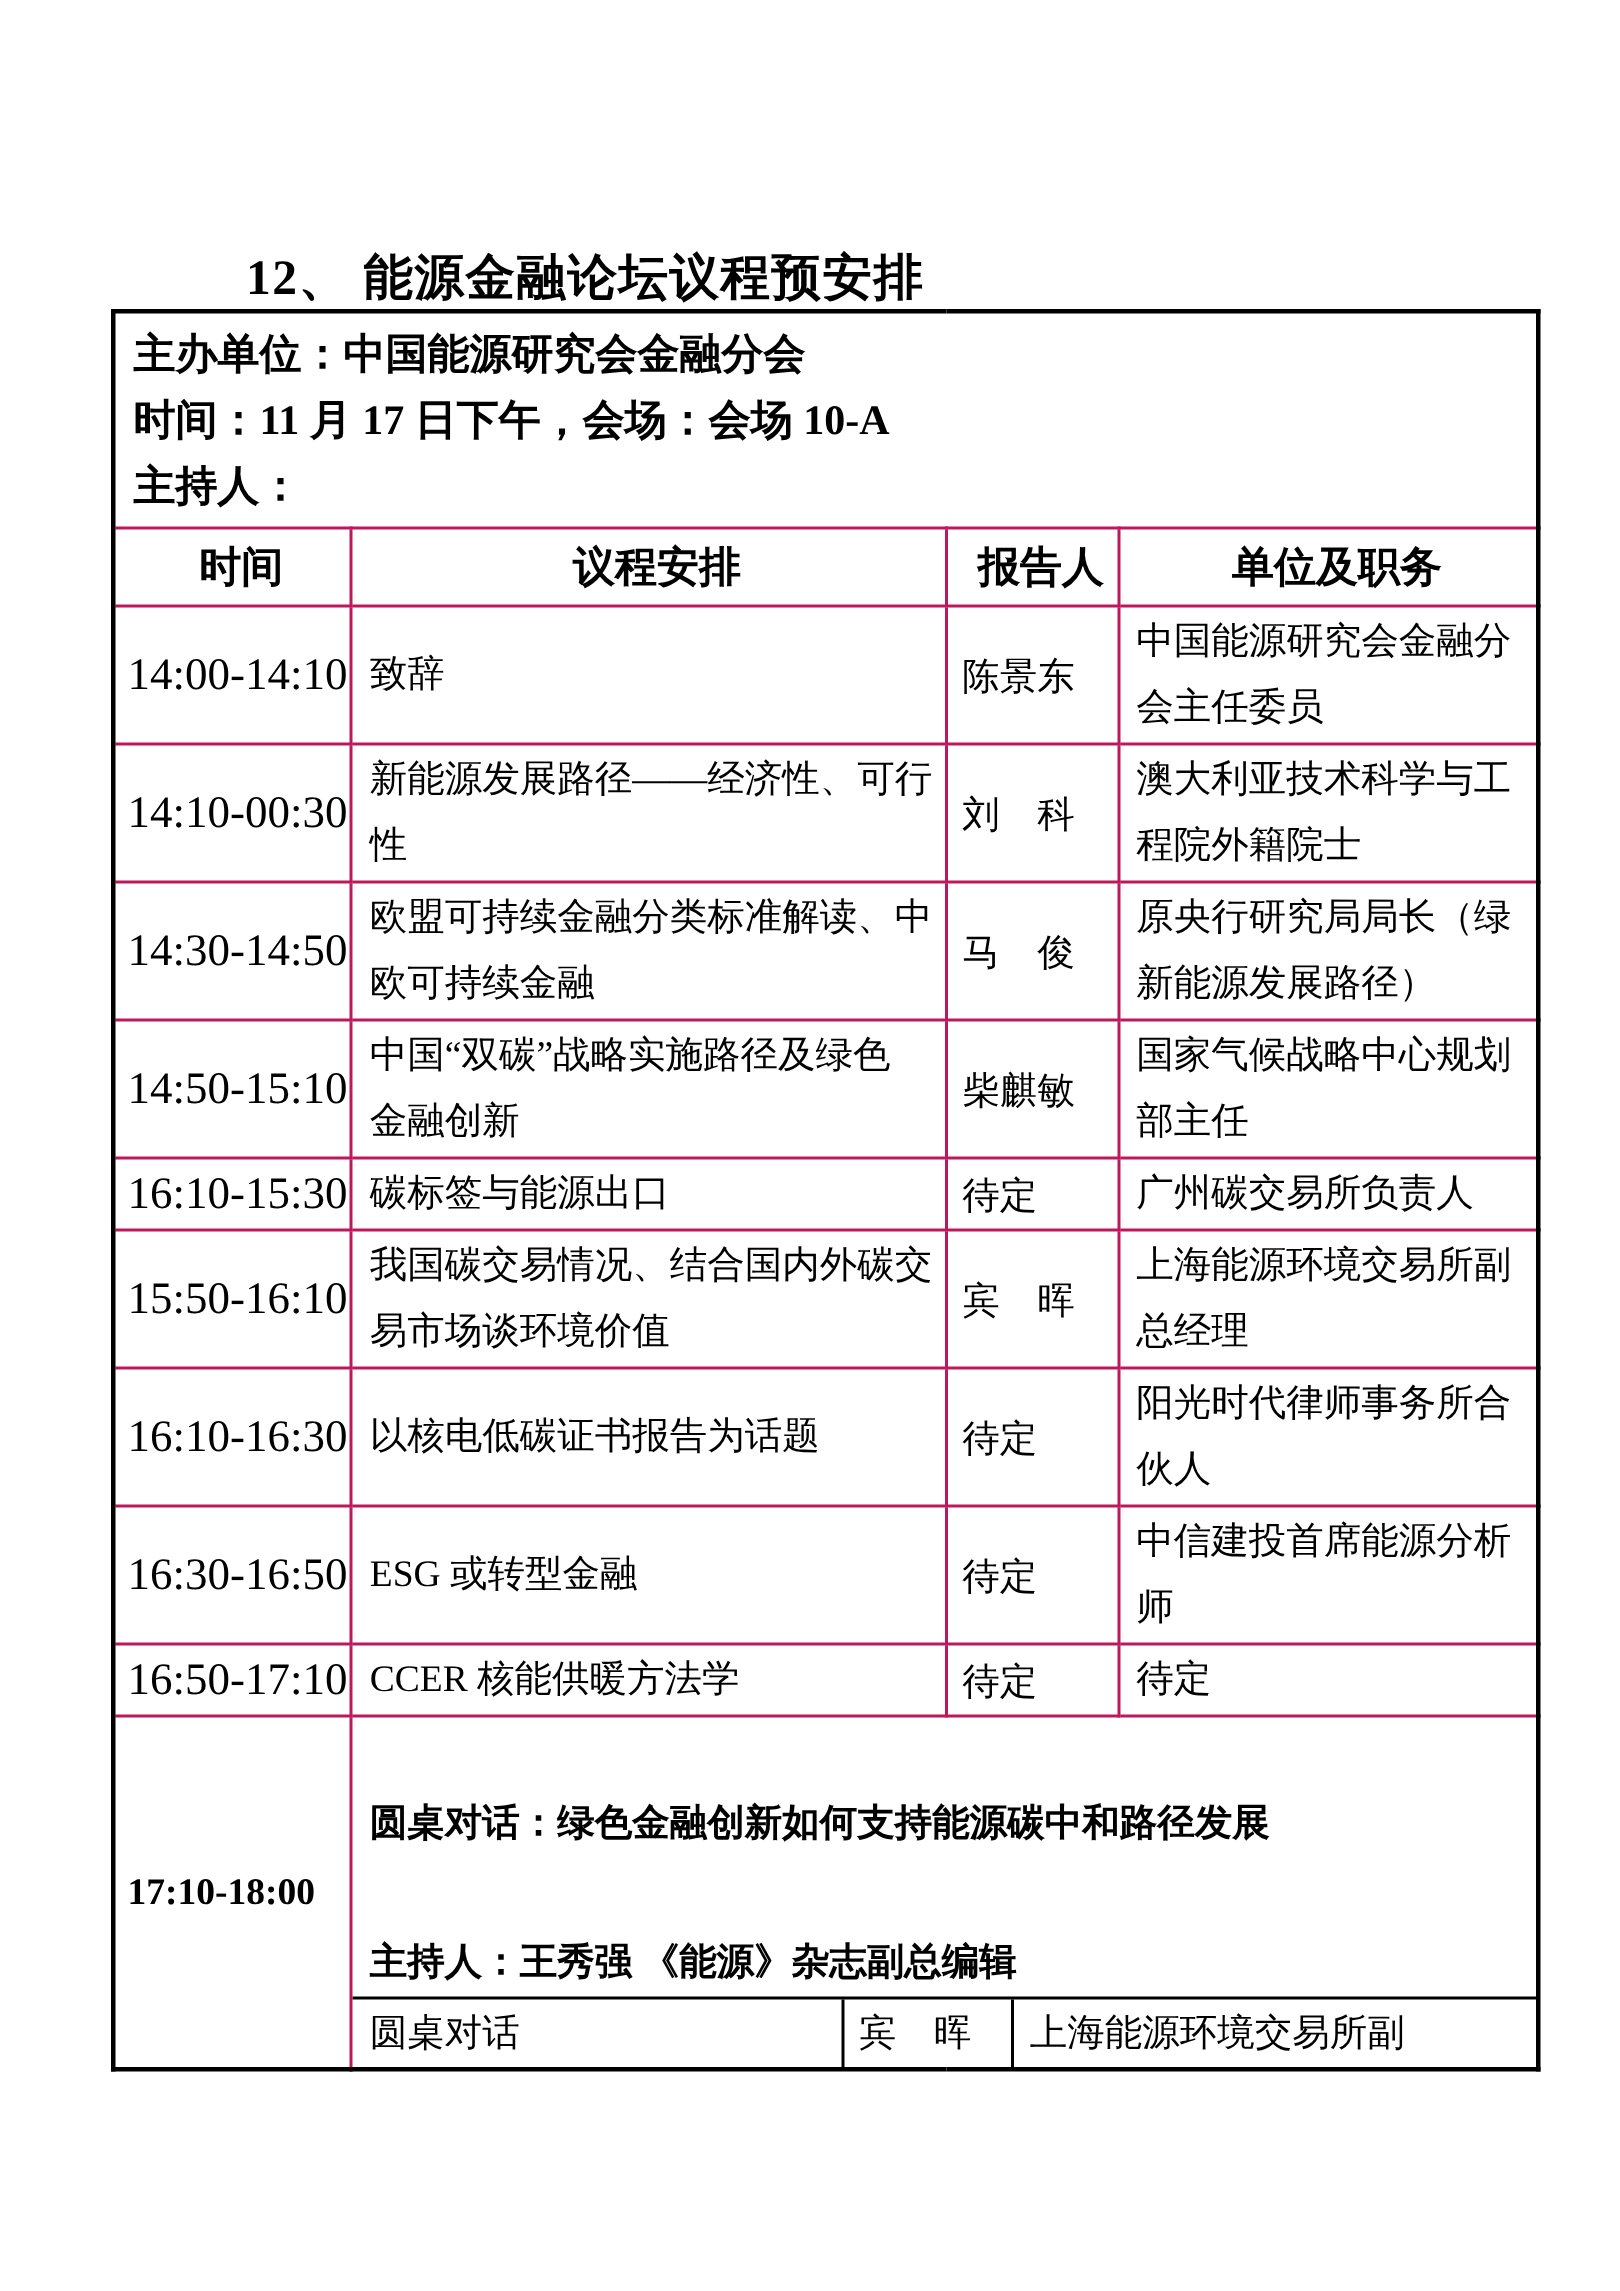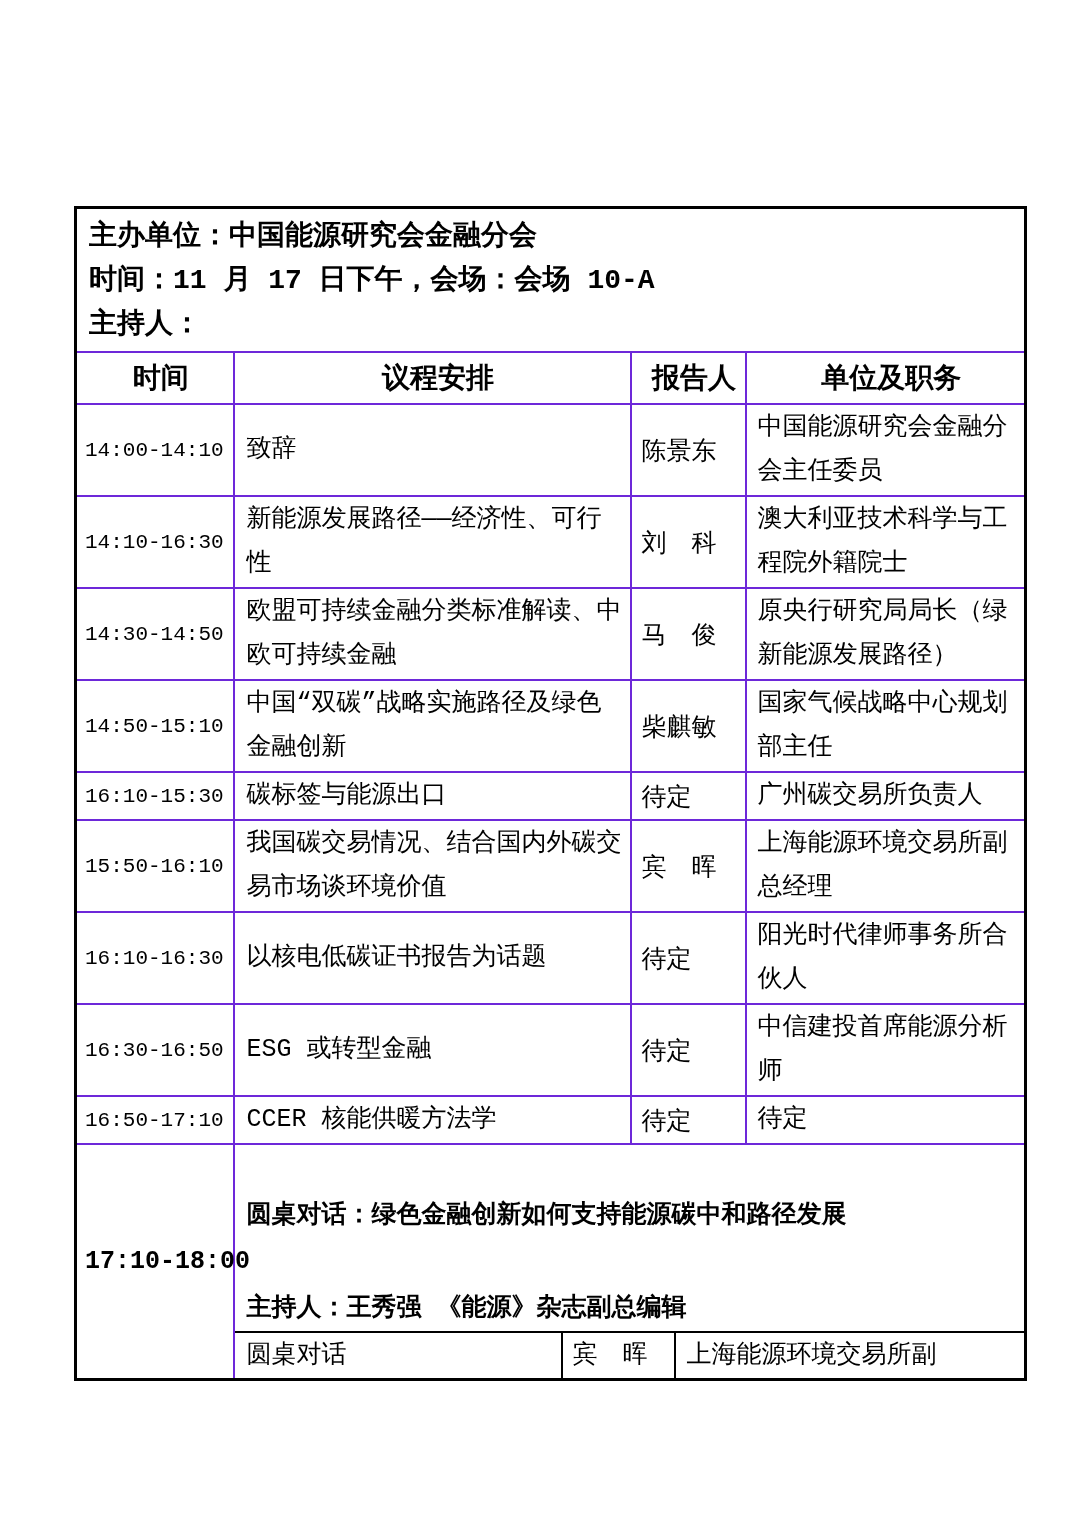--- a/index.html
+++ b/index.html
@@ -20,24 +20,23 @@
     white-space:pre;
   }
   table.agenda {
     position:absolute;
     left:74px; top:206px;
     width:950px;
     border-collapse:collapse;
     table-layout:fixed;
   }
   table.agenda td, table.agenda th {
-    border:2px solid #6d28d9;
+    border:2px solid #be185d;
     vertical-align:middle;
     box-sizing:border-box;
-    font-family:Liberation Mono, monospace;
   }
   
   table.agenda { border:3px solid #000; }
 
   .info-cell {
     font-weight:bold;
     font-size:28px;
     line-height:44px;
     padding:6px 8px 4px 12px;
   }
@@ -45,21 +44,21 @@
 
   th.col-header {
     font-size:28px;
     font-weight:bold;
     text-align:center;
     height:52px;
     padding:0 0 0 12px;
     white-space:pre;
   }
   td.c-time {
-    font-size:21px;
+    font-size:30px;
     padding:0 2px 0 8px;
     white-space:pre;
   }
   td.c-agenda {
     font-size:25px;
     line-height:44px;
     padding:1px 2px 1px 12px;
     white-space:pre-line;
   }
   td.c-speaker {
@@ -115,20 +114,21 @@
     flex:1;
     padding-left:11px;
     white-space:pre;
   }
 </style>
 </head>
 <body>
 
 <div class="page">
 
+  <div class="doc-title">12、 能源金融论坛议程预安排</div>
 
   <table class="agenda">
     <colgroup>
       <col style="width:158px">
       <col style="width:397px">
       <col style="width:115px">
       <col style="width:280px">
     </colgroup>
 
     <tbody>
@@ -149,21 +149,21 @@
 
     <tr>
       <td class="c-time">14:00-14:10</td>
       <td class="c-agenda">致辞</td>
       <td class="c-speaker">陈景东</td>
       <td class="c-org">中国能源研究会金融分
 会主任委员</td>
     </tr>
 
     <tr>
-      <td class="c-time">14:10-16:30</td>
+      <td class="c-time">14:10-00:30</td>
       <td class="c-agenda">新能源发展路径——经济性、可行
 性</td>
       <td class="c-speaker">刘　科</td>
       <td class="c-org">澳大利亚技术科学与工
 程院外籍院士</td>
     </tr>
 
     <tr>
       <td class="c-time">14:30-14:50</td>
       <td class="c-agenda">欧盟可持续金融分类标准解读、中

